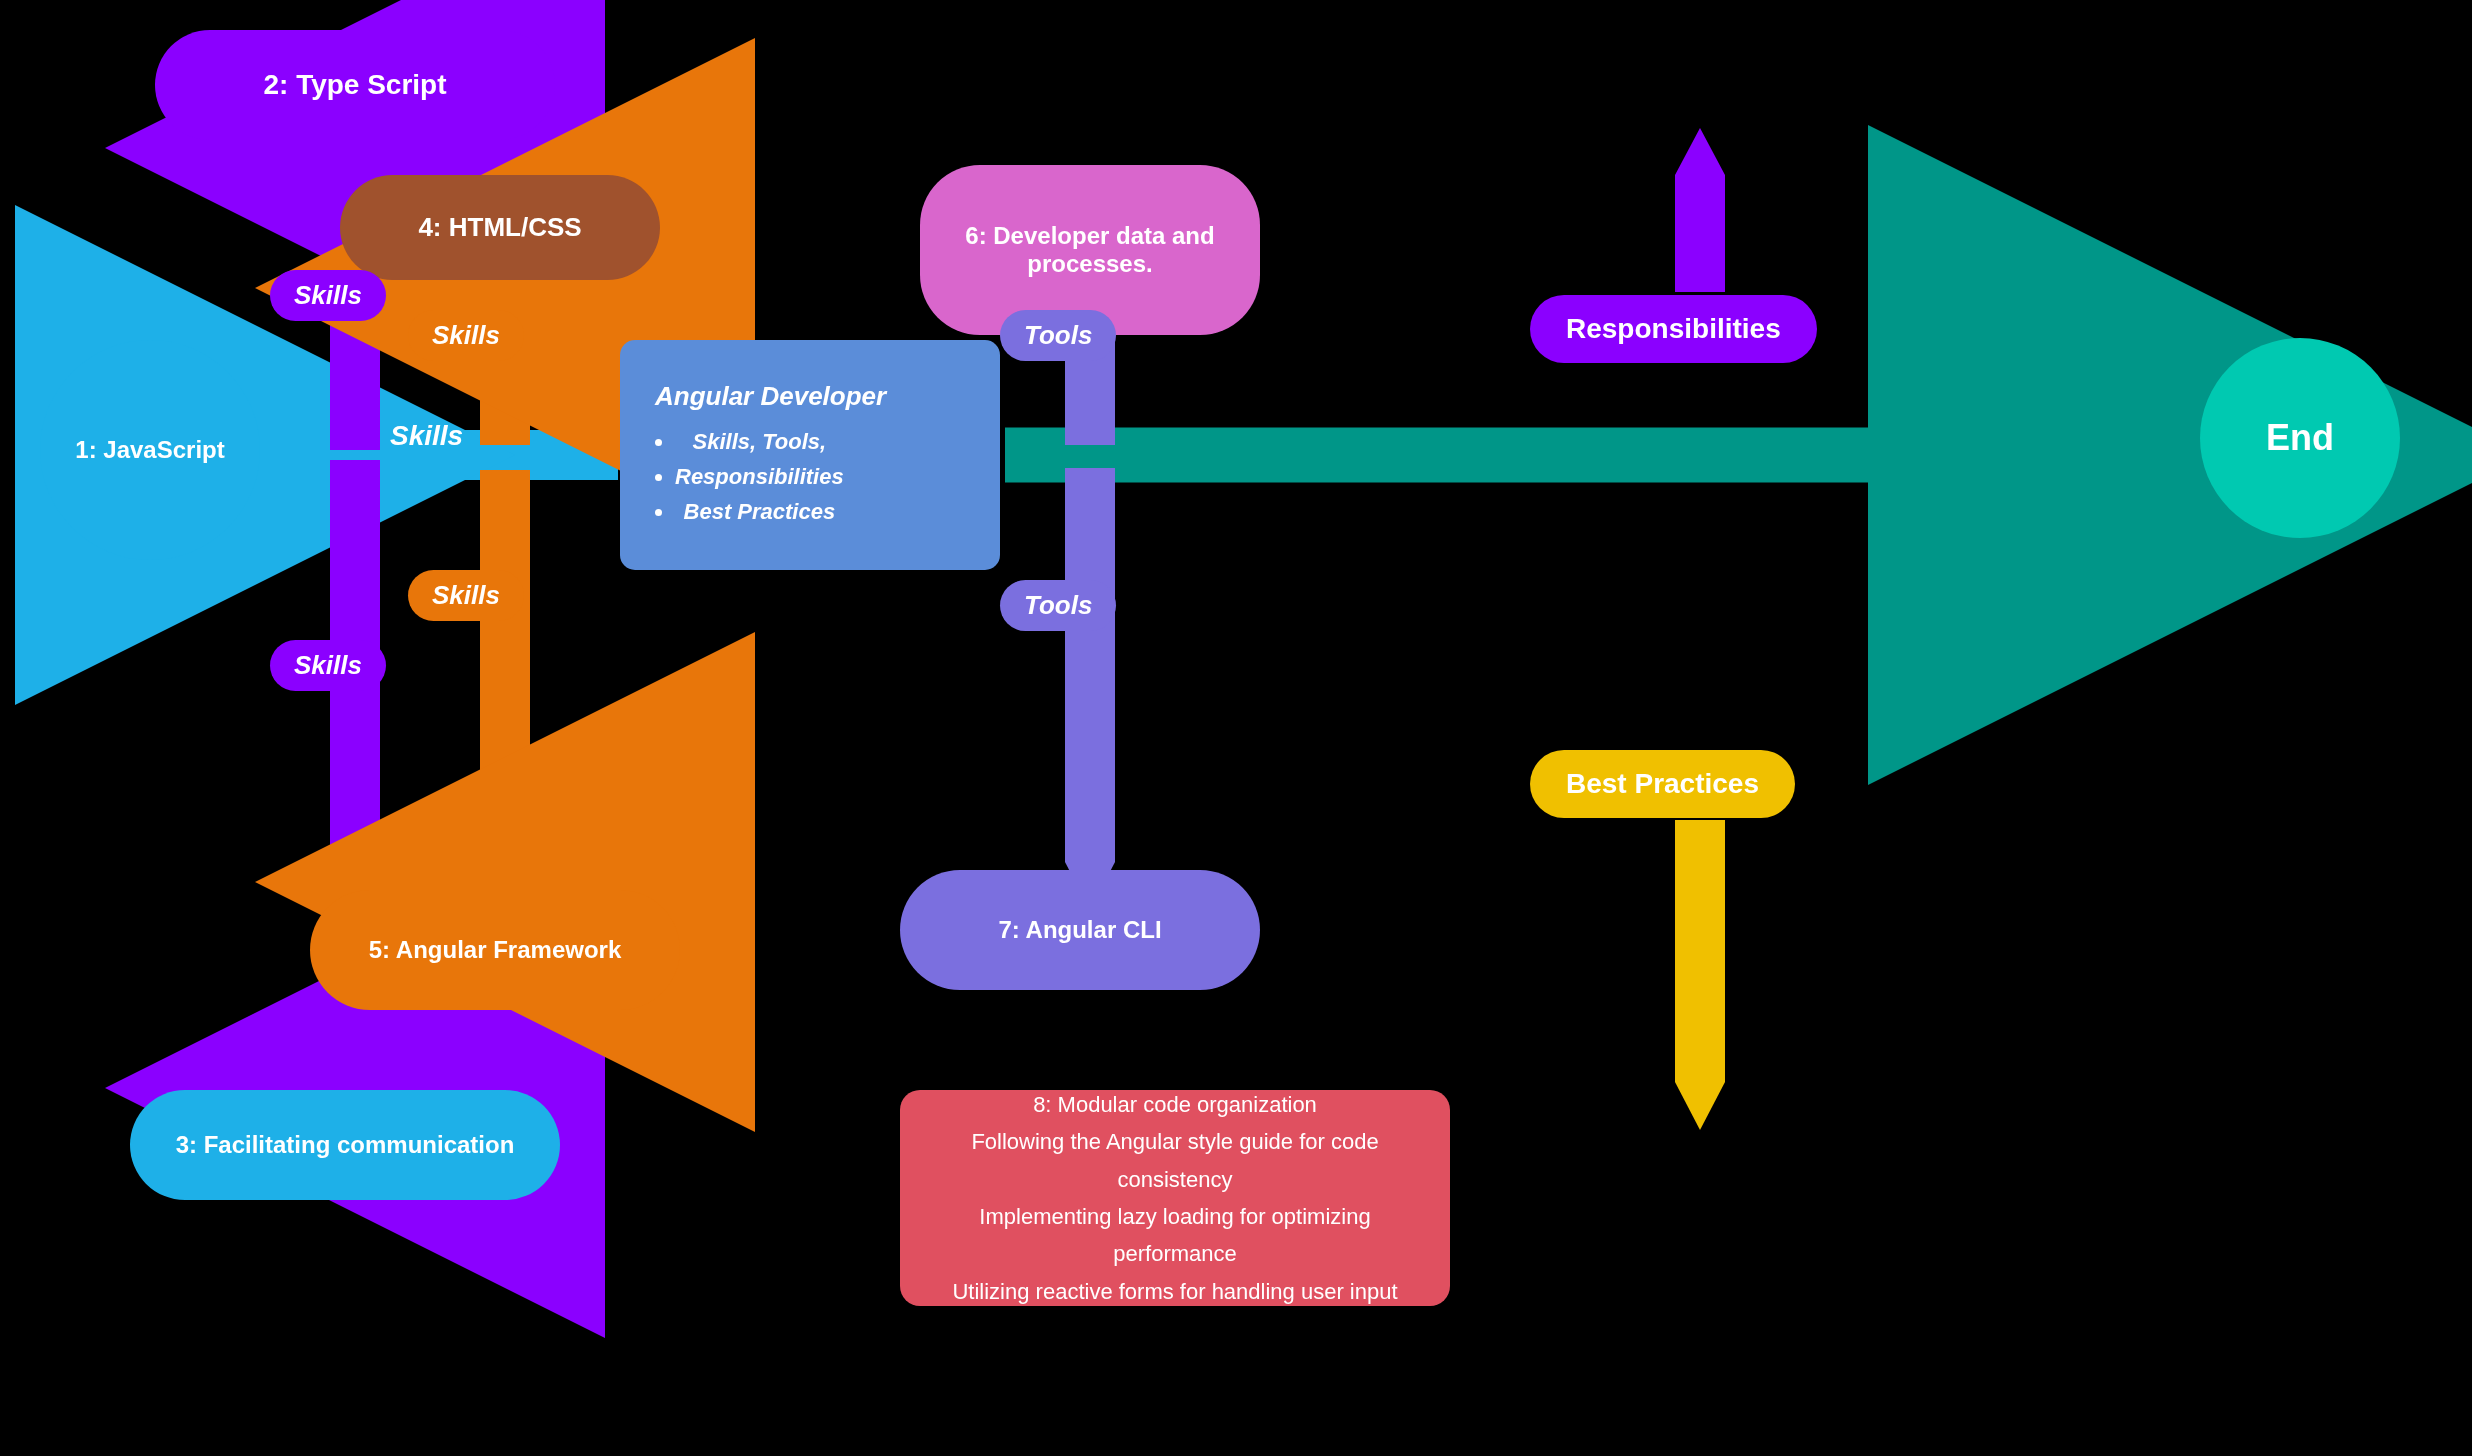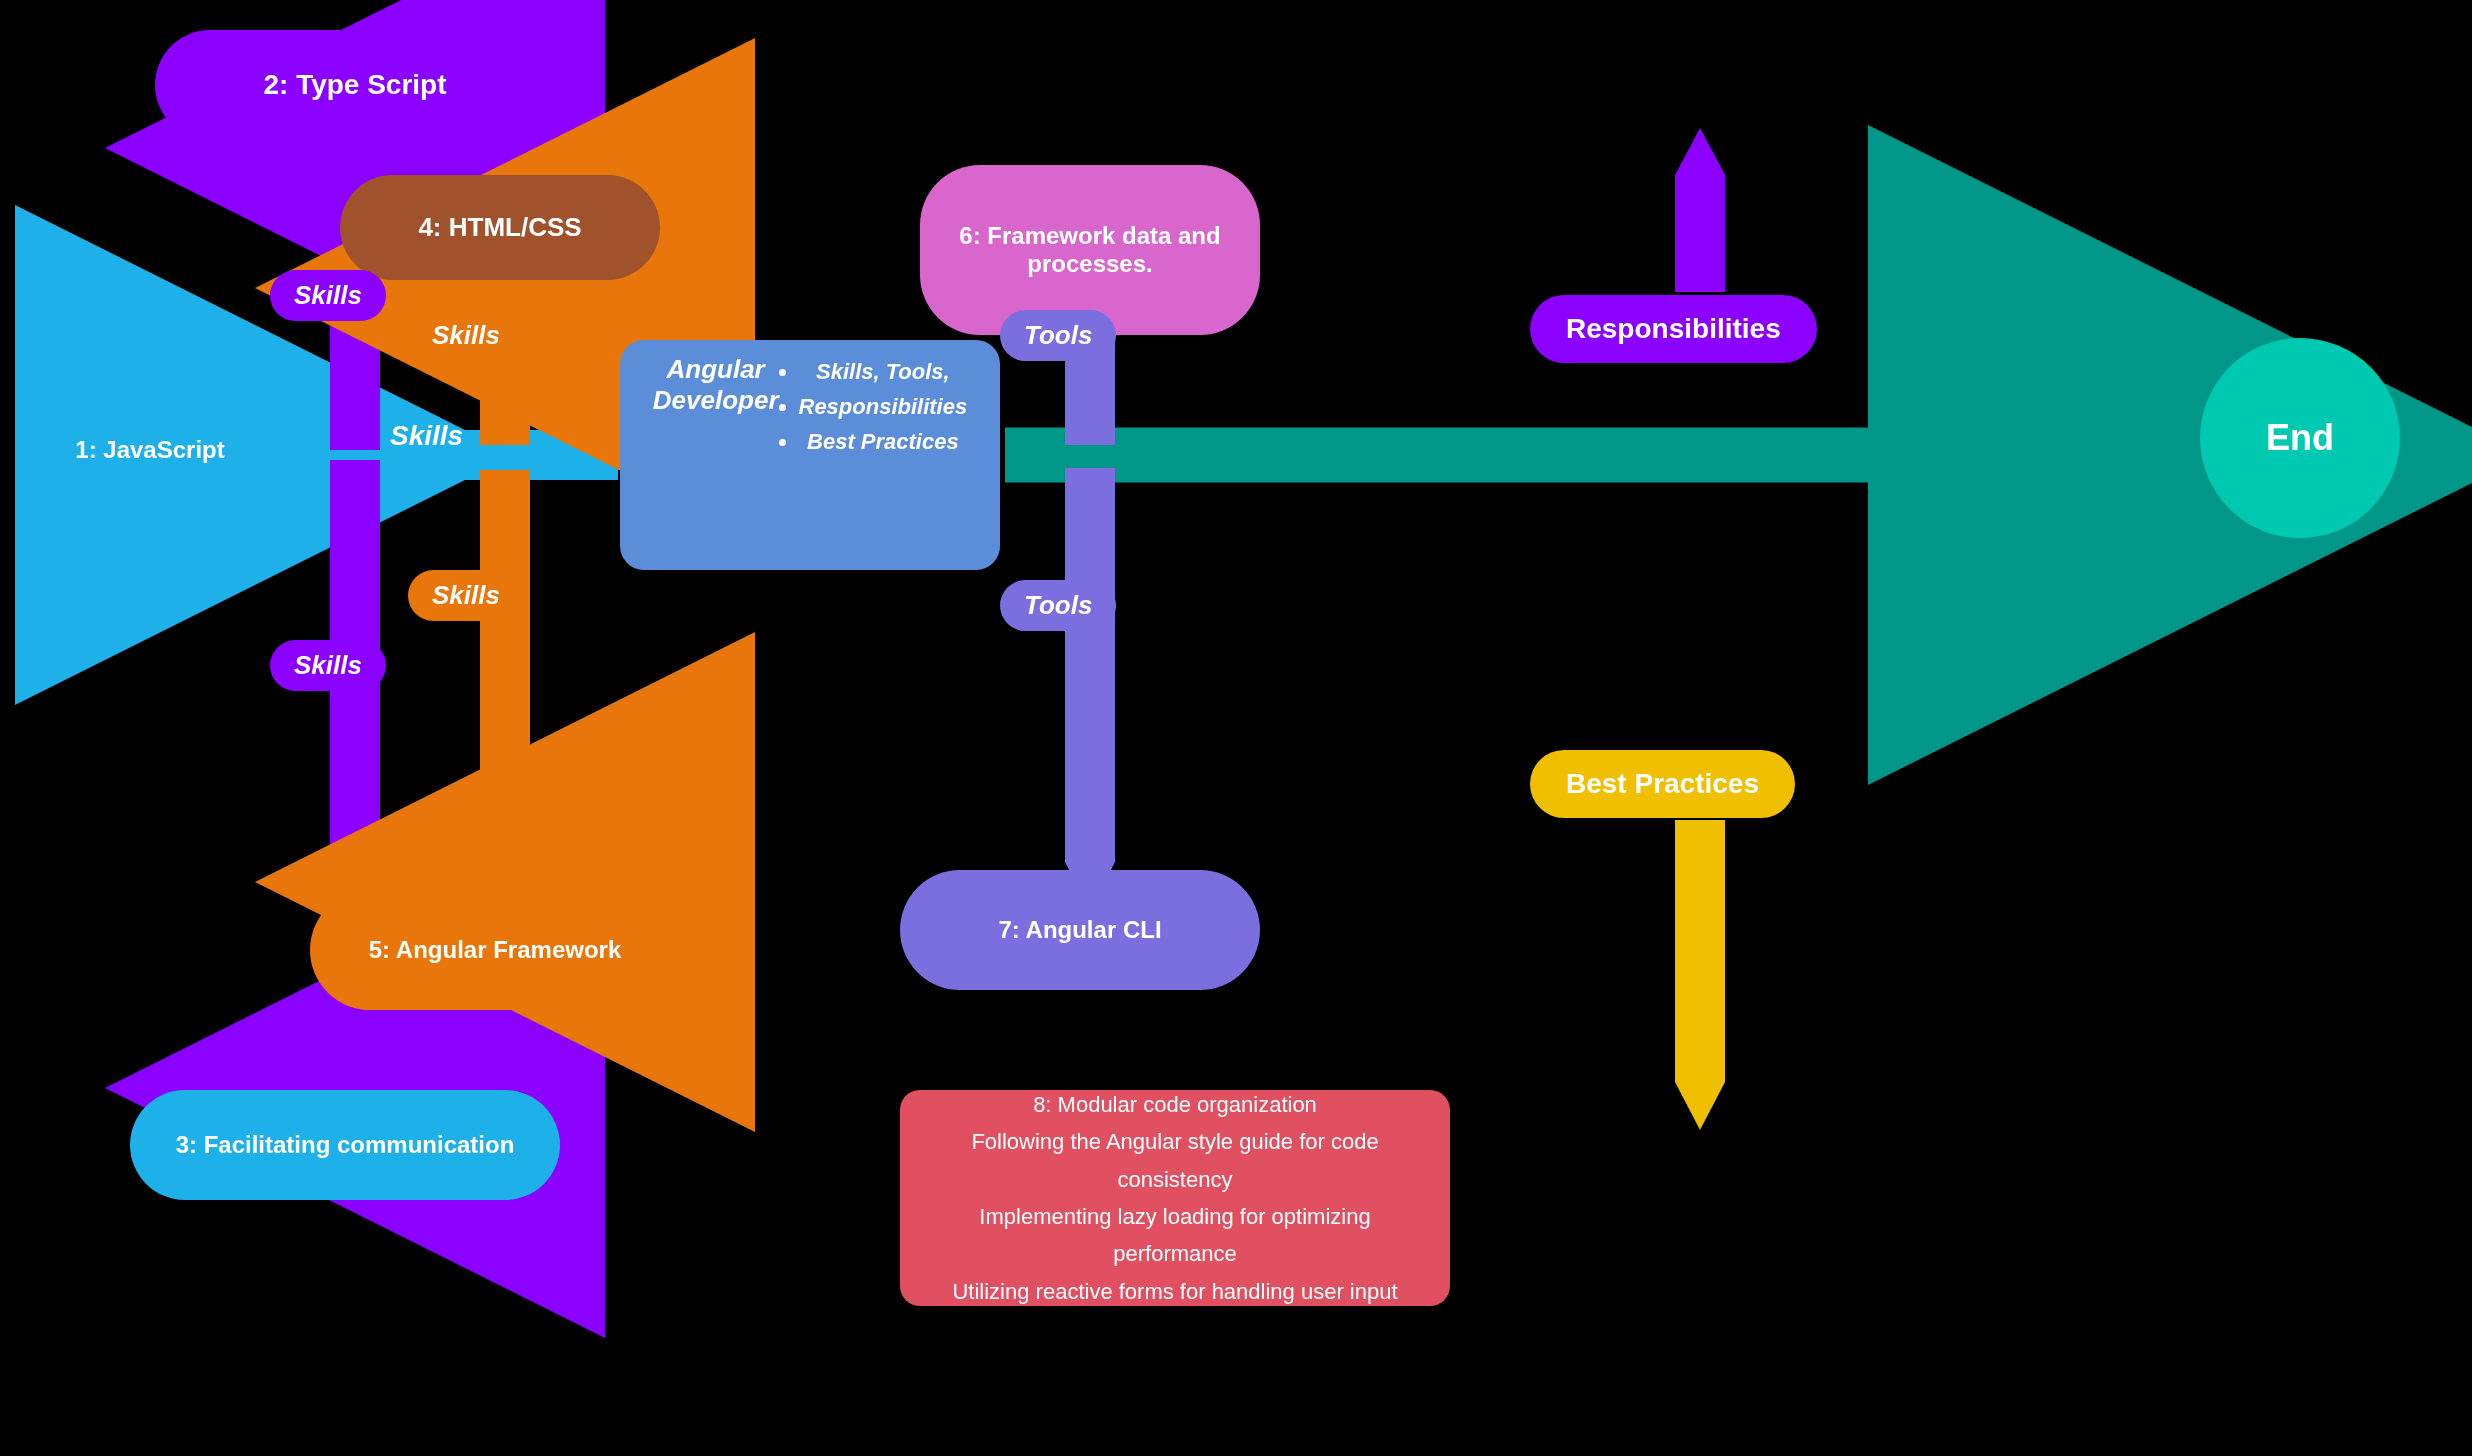--- a/index.html
+++ b/index.html
@@ -37,24 +37,24 @@
       border-radius: 50%;
     }
 
     
     .center-box {
       left: 620px;
       top: 340px;
       width: 380px;
       height: 230px;
       background: #5b8dd9;
-      border-radius: 24px;
-      flex-direction: row;
+      border-radius: 15px;
+      flex-direction: column;
       align-items: flex-start;
-      padding: 14px 35px;
+      padding: 32px 35px;
     }
 
     .center-box .title {
       font-size: 26px;
       font-style: italic;
       font-weight: bold;
       margin-bottom: 12px;
     }
 
     .center-box ul {
@@ -332,21 +332,21 @@
 
   <div class="node node-pill node-html">
     <span>4: HTML/CSS</span>
   </div>
 
   <div class="node node-pill node-af">
     <span>5: Angular Framework</span>
   </div>
 
   <div class="node node-pill node-ad">
-    <span>6: Framework data and processes.</span>
+    <span>6: Developer data and processes.</span>
   </div>
 
   <div class="node node-pill node-cli">
     <span>7: Angular CLI</span>
   </div>
 
 
   <div class="node node-bp-text" style="display:flex;">
     <span style="white-space:pre-line;">8: Modular code organization
 Following the Angular style guide for code consistency

